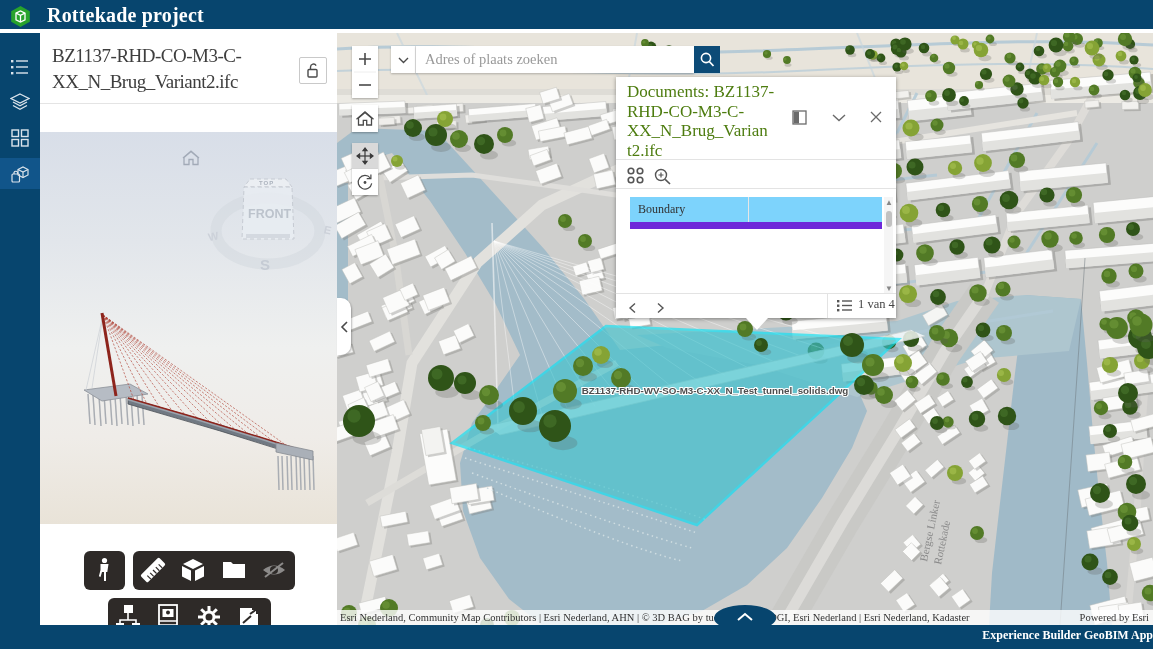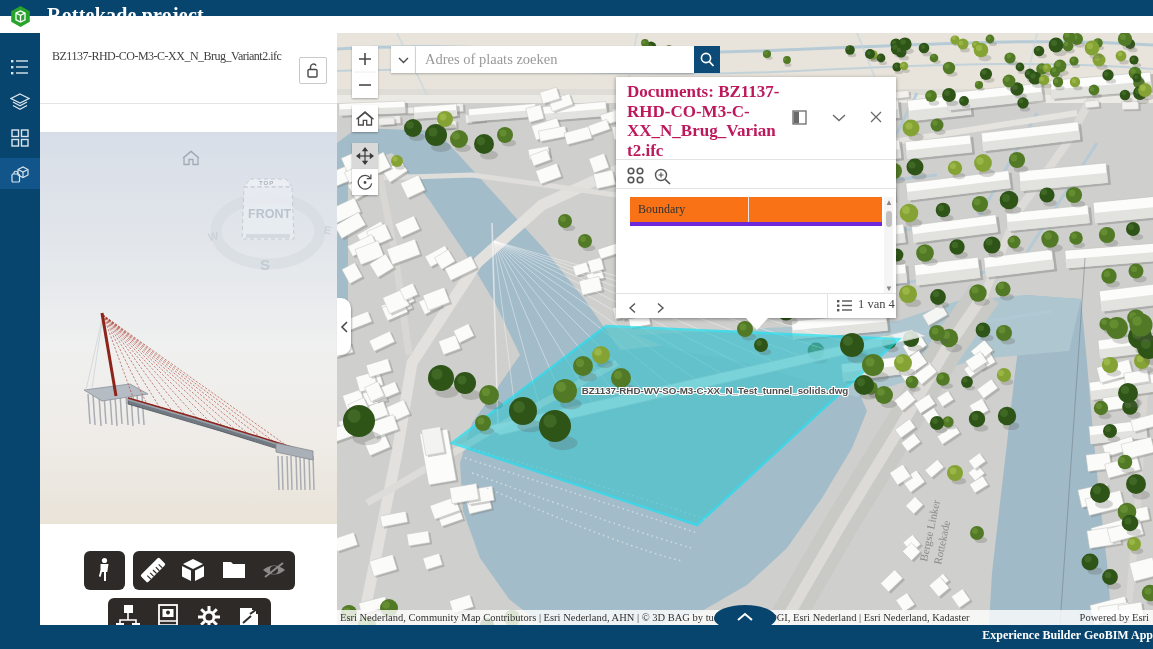--- a/index.html
+++ b/index.html
@@ -1,18 +1,18 @@
 <!DOCTYPE html>
 <html><head><meta charset="utf-8">
 <style>
 * { margin:0; padding:0; box-sizing:border-box; }
 html,body { width:1153px; height:649px; overflow:hidden; font-family:"Liberation Serif", serif; }
 .abs { position:absolute; }
 #stage { position:relative; width:1153px; height:649px; background:#fff; }
-#topbar { position:absolute; left:0; top:0; width:1153px; height:16px; background:#07456e; }
+#topbar { position:absolute; left:0; top:0; width:1153px; height:29px; background:#07456e; }
 #sidebar { position:absolute; left:0; top:33px; width:40px; height:592px; background:#07456e; }
 #panel { position:absolute; left:40px; top:33px; width:297px; height:591px; background:#fff; }
 #phead { position:absolute; left:0; top:0; width:297px; height:71px; background:#fff; border-bottom:1px solid #e4e4e4; }
 #viewer { position:absolute; left:0; top:71px; width:297px; height:392px;
   background:linear-gradient(180deg,#d8dee8 0%,#e2e6eb 28%,#eff0ef 55%,#efece8 78%,#e9e3d8 100%);margin-top:28px; }
 #map { position:absolute; left:337px; top:33px; width:816px; height:592px; background:#ef4444; }
 #bottombar { position:absolute; left:0; top:625px; width:1153px; height:24px; background:#07456e; color:#fff;
   font-size:12px; font-weight:bold; text-align:right; line-height:21px; z-index:6; }
 #attrib { position:absolute; left:337px; top:610px; width:816px; height:15px; background:rgba(255,255,255,0.8);
   font-size:10.5px; color:#323232; line-height:15px; white-space:nowrap; overflow:hidden; z-index:4; }
@@ -1148,21 +1148,21 @@
       </svg>
 </div>
 
 <div class="abs" style="left:337px; top:298px; width:14px; height:57px; background:#fff; border-radius:0 10px 10px 0; box-shadow:1px 1px 2px rgba(0,0,0,0.25); z-index:3;">
       <svg style="position:absolute;left:3px;top:23px;" width="9" height="12" viewBox="0 0 9 12">
         <path d="M7 1 L2 6 L7 11" fill="none" stroke="#4a4a4a" stroke-width="1.6"></path>
       </svg>
     </div>
 
 <div class="popup">
- <div class="abs" style="left:11px; top:5px; width:175px; font-size:17px; font-weight:bold; color:#be185d; line-height:19.5px;">Documents: BZ1137-<br>RHD-CO-M3-C-<br>XX_N_Brug_Varian<br>t2.ifc</div>
+ <div class="abs" style="left:11px; top:5px; width:175px; font-size:17px; font-weight:normal; color:#4d7c0f; line-height:19.5px;">Documents: BZ1137-<br>RHD-CO-M3-C-<br>XX_N_Brug_Varian<br>t2.ifc</div>
  <svg class="abs" style="left:174px; top:32px;" width="20" height="18" viewBox="0 0 20 18">
         <rect x="3" y="2" width="13" height="13" fill="none" stroke="#6a6a6a" stroke-width="1.3"></rect>
         <rect x="3.7" y="2.7" width="5.3" height="11.7" fill="#6a6a6a"></rect>
       </svg>
  <svg class="abs" style="left:215px; top:36px;" width="16" height="10" viewBox="0 0 16 10">
         <path d="M2 2 l6 5.5 L14 2" fill="none" stroke="#6a6a6a" stroke-width="1.4"></path>
       </svg>
  <svg class="abs" style="left:253px; top:33px;" width="14" height="14" viewBox="0 0 14 14">
         <path d="M2 2 L12 12 M12 2 L2 12" stroke="#6a6a6a" stroke-width="1.3"></path>
       </svg>
@@ -1175,21 +1175,21 @@
           <circle cx="15" cy="14" r="2.8"></circle>
         </g>
       </svg>
  <svg class="abs" style="left:36px; top:89px;" width="22" height="20" viewBox="0 0 22 20">
         <circle cx="9" cy="9" r="5.5" fill="none" stroke="#555" stroke-width="1.4"></circle>
         <line x1="13.2" y1="13.4" x2="18" y2="18" stroke="#555" stroke-width="1.6"></line>
         <path d="M6.5 9 h5 M9 6.5 v5" stroke="#555" stroke-width="1.2"></path>
       </svg>
  <div class="abs" style="left:0; top:111px; width:280px; border-top:1px solid #e3e3e3;"></div>
  <div class="abs" style="left:14px; top:120px; width:252px; height:96px; overflow:hidden; font-size:12px; color:#323232;">
-   <div style="display:flex; background:#f97316; border-bottom:4px solid #6d28d9;">
+   <div style="display:flex; background:#7dd3fc; border-bottom:7px solid #6d28d9;">
           <div style="width:119px; padding:5px 0 5px 8px; border-right:1px solid #e6e6e6;">Boundary</div>
           <div style="flex:1;"></div>
         </div>
  </div>
  <div class="abs" style="left:268px; top:120px; width:9px; height:96px; background:#f5f5f5;">
    <div style="position:absolute; left:1.5px; top:14px; width:6px; height:16px; background:#c2c2c2; border-radius:3px;"></div>
    <div style="position:absolute; left:1px; top:1px; font-size:8px; color:#888;">▲</div>
    <div style="position:absolute; left:1px; bottom:0px; font-size:8px; color:#888;">▼</div>
  </div>
  <div class="abs" style="left:0; top:216px; width:280px; border-top:1px solid #e3e3e3;"></div>
@@ -1270,21 +1270,21 @@
           <path d="M8 4.5 L13 2 L18 4.5 L18 10 L13 12.5 L8 10 Z"></path>
           <path d="M8 4.5 L13 7 L18 4.5 M13 7 L13 12.5"></path>
           <rect x="2" y="9" width="7.5" height="8" rx="1"></rect>
           <path d="M4 9 v-1.6 a2 2 0 0 1 3.6 0 V9"></path>
         </g>
       </svg>
 </div>
 
 <div id="panel">
  <div id="phead">
-  <div class="abs" style="left:12px; top:10px; width:235px; font-size:12px; letter-spacing:-0.5px; color:#3e3e3e; line-height:26px;">BZ1137-RHD-CO-M3-C-XX_N_Brug_Variant2.ifc</div>
+  <div class="abs" style="left:12px; top:10px; width:235px; font-size:19px; letter-spacing:-0.5px; color:#3e3e3e; line-height:26px;">BZ1137-RHD-CO-M3-C-XX_N_Brug_Variant2.ifc</div>
   <div class="abs" style="left:259px; top:24px; width:28px; height:27px; border:1px solid #c9c9c9; border-radius:2px;">
     <svg width="26" height="25" viewBox="0 0 26 25">
             <rect x="8" y="11.5" width="9" height="7.5" rx="1" fill="none" stroke="#4a4a4a" stroke-width="1.4"></rect>
             <path d="M10.5 11.5 v-2.5 a3 3 0 0 1 5.6 -1.4" fill="none" stroke="#4a4a4a" stroke-width="1.4"></path>
           </svg>
   </div>
  </div>
  <div id="viewer">
   <svg class="abs" style="left:142px; top:17px;" width="18" height="18" viewBox="0 0 18 17" opacity="0.5">
           <path d="M9 2 L2 8 v7 h5 v-5 h4 v5 h5 V8 Z M1 8.5 L9 1.5 L17 8.5" fill="none" stroke="#6b7687" stroke-width="1.3"></path>

